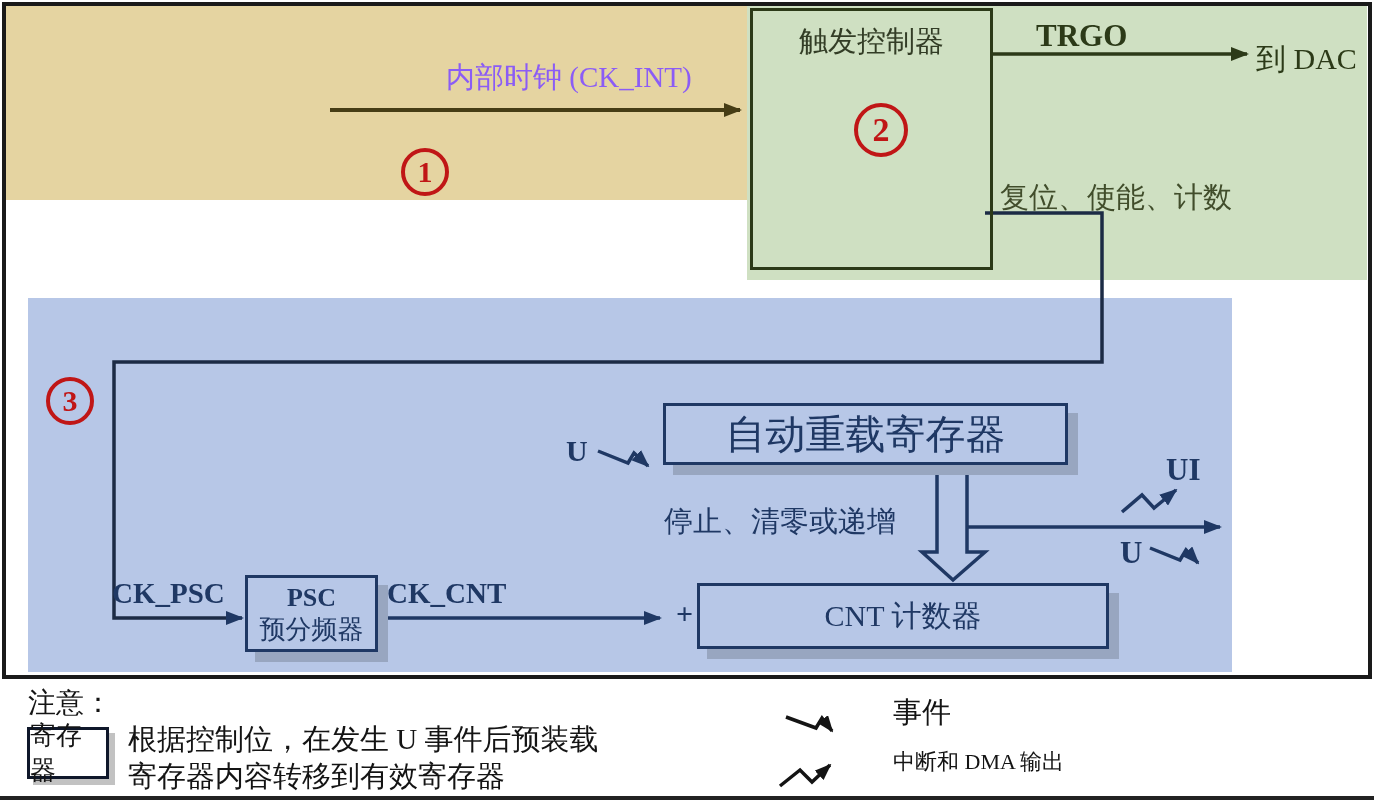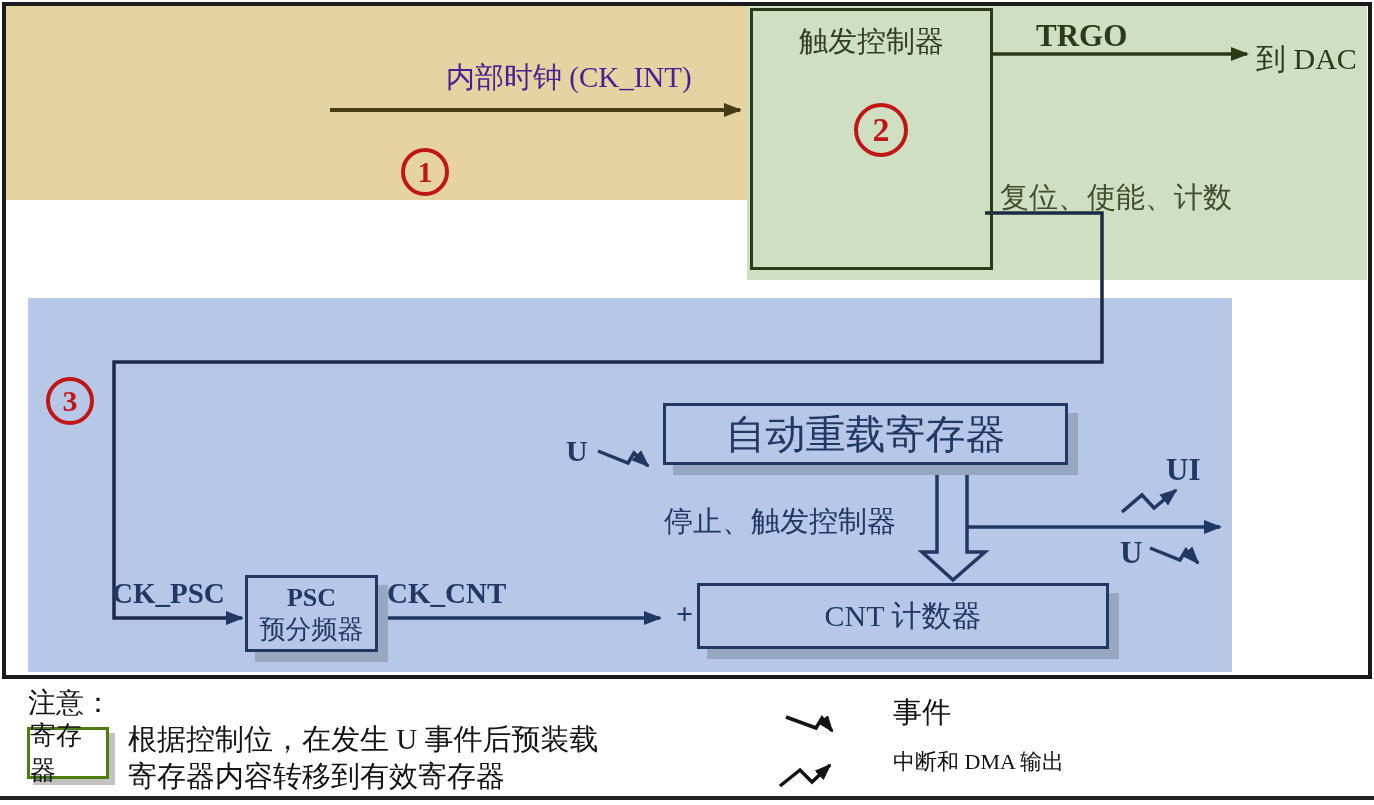--- a/index.html
+++ b/index.html
@@ -22,33 +22,33 @@
   .box{z-index:3;box-sizing:border-box;}
   .trigger-box{left:750px;top:8px;width:243px;height:262px;border:3px solid #2c3a18;}
   .control-box{left:779px;top:193px;width:208px;height:40px;border:3px solid #2c3a18;
     display:flex;align-items:center;justify-content:center;font-size:28px;color:#333d26;}
   .navy-box{border:3px solid #1f3864;background:#b7c7e7;box-shadow:10px 10px 0 #98a6c0;
     display:flex;align-items:center;justify-content:center;color:#1f3864;}
   .arr-box{left:663px;top:403px;width:405px;height:62px;font-size:40px;}
   .cnt-box{left:697px;top:583px;width:412px;height:66px;font-size:30px;}
   .psc-box{left:245px;top:575px;width:133px;height:77px;font-size:26px;
     flex-direction:column;line-height:32px;}
-  .register-box{left:27px;top:727px;width:76px;height:46px;border:3px solid #4d7c0f;background:#fff;
+  .register-box{left:27px;top:727px;width:76px;height:46px;border:3px solid #0f172a;background:#fff;
     box-shadow:6px 6px 0 #c2c2c2;display:flex;align-items:center;justify-content:center;
     font-size:26px;color:#141414;z-index:3;}
   .plus-sign{left:676px;top:597px;font-size:30px;font-weight:bold;color:#1f3864;z-index:4;}
   
   .badge{border-radius:50%;color:#c01616;font-weight:bold;text-align:center;z-index:4;
     border:4px solid #c01616;box-sizing:border-box;}
   .badge1{left:401px;top:148px;width:48px;height:48px;font-size:30px;line-height:40px;}
   .badge2{left:854px;top:103px;width:54px;height:54px;font-size:34px;line-height:46px;}
   .badge3{left:46px;top:377px;width:48px;height:48px;font-size:30px;line-height:40px;}
   
   .label{z-index:4;white-space:nowrap;}
-  .olive{color:#4c1d95;}
+  .olive{color:#8b5cf6;}
   .navy{color:#1f3864;}
   .blk{color:#141414;}
   .b{font-weight:bold;}
   .src-label{left:6px;top:92px;font-size:29px;}
   .ckint-label{left:446px;top:58px;font-size:29px;}
   .trigger-title{left:750px;top:22px;width:243px;text-align:center;font-size:29px;color:#333d26;}
   .trgo-label{left:1036px;top:18px;font-size:31px;color:#2c3a18;}
   .dac-label{left:1256px;top:39px;font-size:30px;color:#2c3a18;}
   .outputs-label{left:1000px;top:178px;font-size:29px;color:#414d2b;}
   .u-arr-label{left:566px;top:434px;font-size:30px;}
@@ -120,21 +120,21 @@
   <div class="abs label dac-label">到 DAC</div>
   <div class="abs label outputs-label">复位、使能、计数</div>
 
   <div class="abs label ckint-label olive">内部时钟 (CK_INT)</div>
   <div class="abs badge badge1">1</div>
 
   <div class="abs badge badge3">3</div>
 
   <div class="abs box navy-box arr-box">自动重载寄存器</div>
   <div class="abs label u-arr-label navy b">U</div>
-  <div class="abs label behavior-label navy">停止、触发控制器</div>
+  <div class="abs label behavior-label navy">停止、清零或递增</div>
 
   <div class="abs label ckpsc-label navy b">CK_PSC</div>
   <div class="abs box navy-box psc-box">
     <span class="b">PSC</span>
     <span>预分频器</span>
   </div>
   <div class="abs label ckcnt-label navy b">CK_CNT</div>
 
   <div class="abs box navy-box cnt-box">CNT 计数器</div>
   <div class="abs label plus-sign">+</div>

